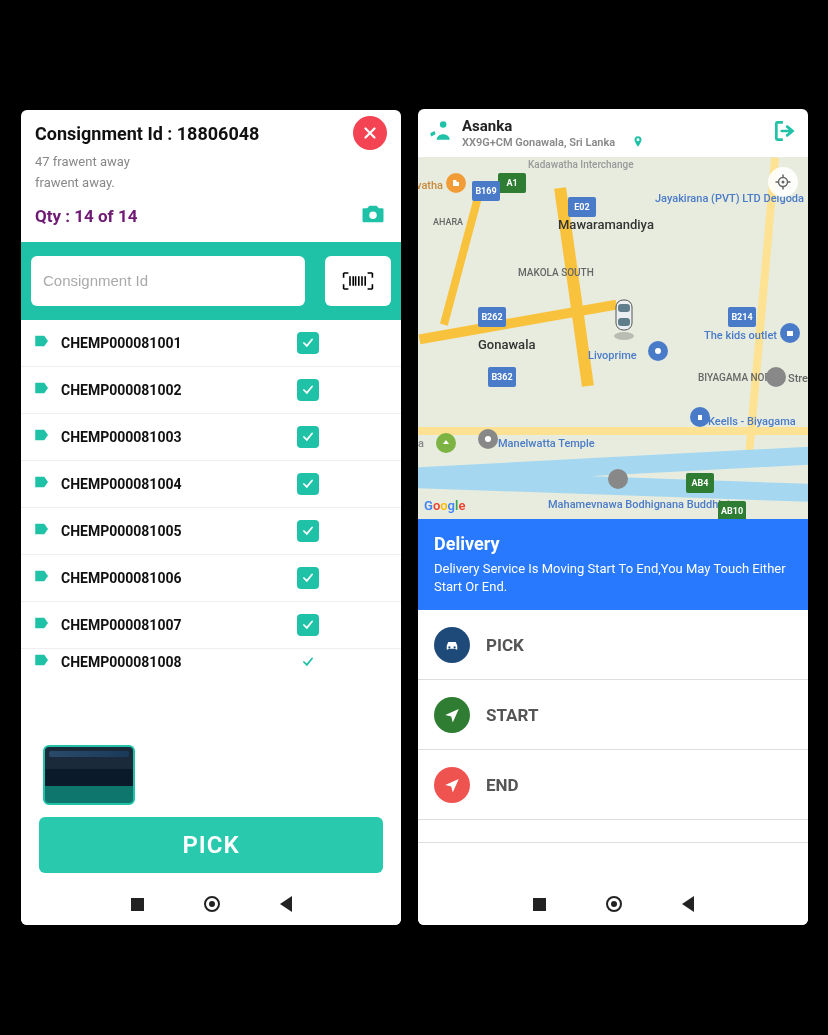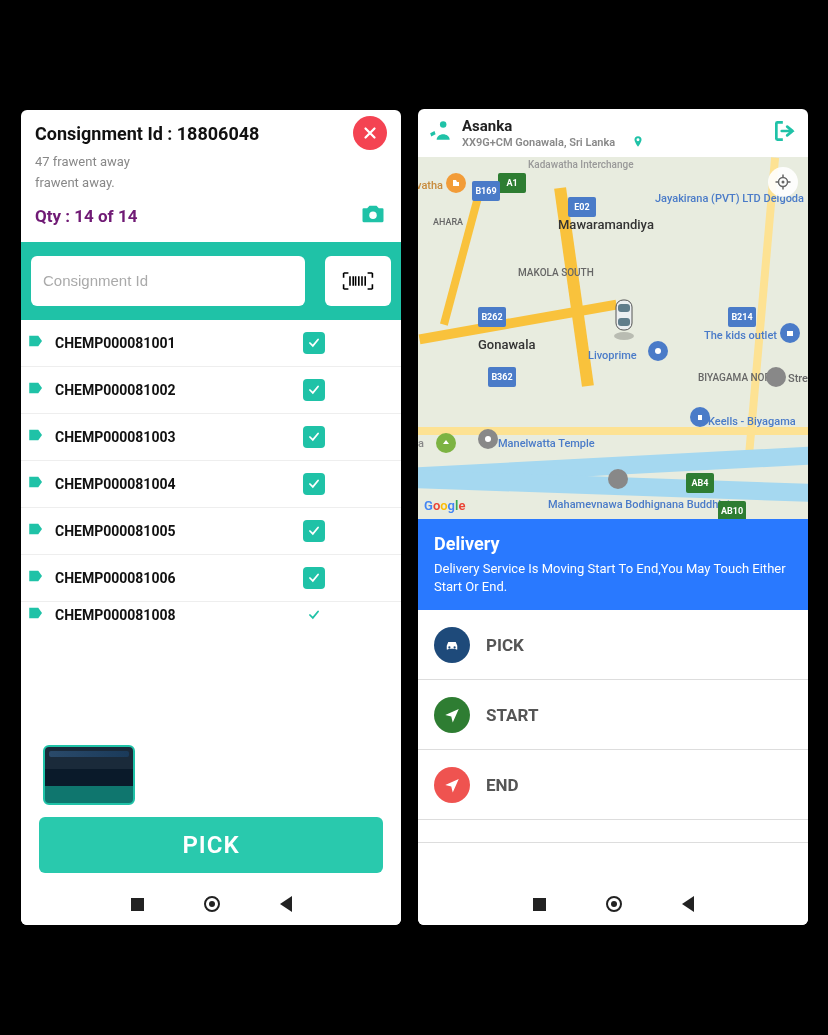--- a/index.html
+++ b/index.html
@@ -29,21 +29,21 @@
   .qty-row { display:flex; align-items:center; justify-content:space-between; padding: 8px 14px 10px 14px;}
   .qty { font-size:17px; font-weight:700; color:#701a75;}
   .cam-btn { color:#1fc2a7; cursor:pointer;}
   .cam-btn svg { width:28px; height:28px; }
   .search-bar { background:#1fc2a7; padding:14px 10px; display:flex; gap:20px; }
   .search-input { flex:1; background:#fff; border-radius:6px; border:none; padding:0 12px; font-size:15px; height:50px; color:#333;}
   .search-input::placeholder{color:#aaa;}
   .barcode-btn { width:66px; height:50px; background:#fff; border-radius:6px; display:flex; align-items:center; justify-content:center; cursor:pointer;}
   .barcode-btn svg{width:32px;height:24px;}
   .list { overflow:hidden; }
-  .row { display:flex; align-items:center; padding:10px 6px; border-bottom:1px solid #eee; height:47px;}
+  .row { display:flex; align-items:center; padding:10px 12px; border-bottom:1px solid #eee; height:47px;}
   .tag-icon { color:#1fc2a7; margin-right:10px; }
   .tag-icon svg{width:18px;height:18px;}
   .row-label { flex:1; font-weight:700; font-size:14px; color:#111;}
   .check { width:22px; height:22px; border-radius:4px; background:#1fc2a7; display:flex; align-items:center; justify-content:center; margin-right:70px;}
   .check svg{width:14px;height:14px;}
   .row-partial { height:26px; overflow:hidden; border-bottom:none;}
   .row-partial .check{background:none;}
   .row-partial .check svg path{stroke:#1fc2a7;}
   .thumb { position:absolute; left:22px; bottom:120px; width:92px; height:60px; border:2px solid #1fc2a7; border-radius:6px; background:linear-gradient(#1a2a3a 0 40%, #0a1a2a 40% 70%, #0f766e 70% 100%); }
   .thumb::before{content:"";position:absolute;top:4px;left:4px;right:4px;height:6px;background:linear-gradient(90deg,#2a4a6a,#1a3a5a);border-radius:2px;}
@@ -187,20 +187,31 @@
       <span class="tag-icon"><svg viewBox="0 0 24 24">
             <path fill="currentColor" d="M3 5h12l5 7-5 7H3z"></path>
           </svg></span>
       <span class="row-label">CHEMP000081006</span>
       <span class="check">
           <svg viewBox="0 0 24 24">
             <path d="M5 12l5 5 9-11" stroke="#fff" stroke-width="3" fill="none" stroke-linecap="round"></path>
           </svg>
         </span>
     </div>
+    <div class="row">
+      <span class="tag-icon"><svg viewBox="0 0 24 24">
+            <path fill="currentColor" d="M3 5h12l5 7-5 7H3z"></path>
+          </svg></span>
+      <span class="row-label">CHEMP000081007</span>
+      <span class="check">
+          <svg viewBox="0 0 24 24">
+            <path d="M5 12l5 5 9-11" stroke="#fff" stroke-width="3" fill="none" stroke-linecap="round"></path>
+          </svg>
+        </span>
+    </div>
     <div class="row row-partial">
       <span class="tag-icon"><svg viewBox="0 0 24 24">
             <path fill="currentColor" d="M3 5h12l5 7-5 7H3z"></path>
           </svg></span>
       <span class="row-label">CHEMP000081008</span>
       <span class="check">
           <svg viewBox="0 0 24 24">
             <path d="M5 12l5 5 9-11" stroke="#1fc2a7" stroke-width="3" fill="none" stroke-linecap="round"></path>
           </svg>
         </span>

